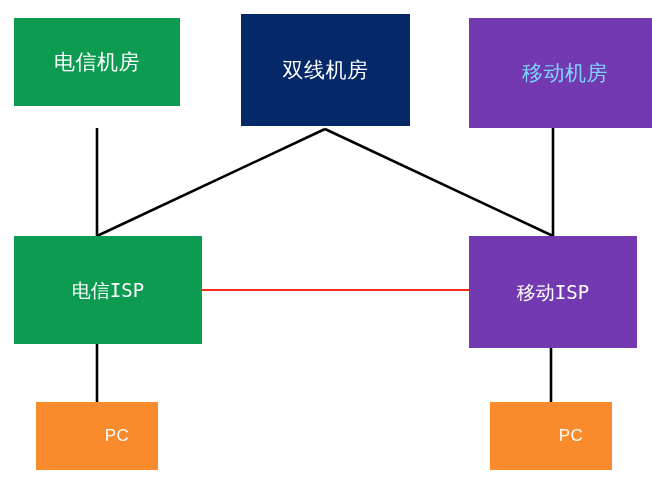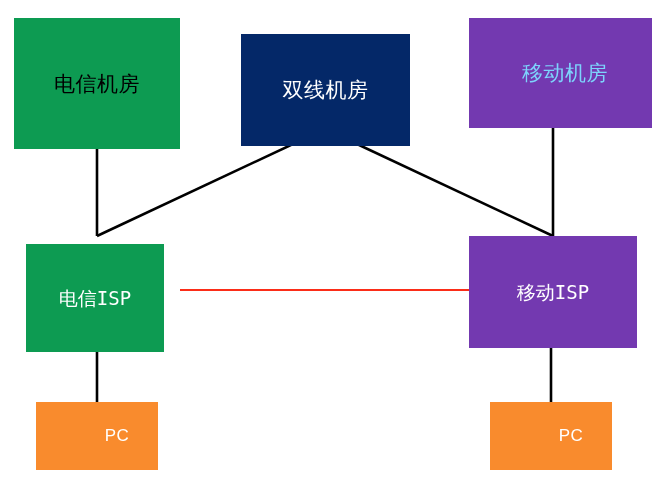--- a/index.html
+++ b/index.html
@@ -79,33 +79,33 @@
 
     <polyline fill="none" stroke="#000000" stroke-width="2.6" points="553,128 553,236"></polyline>
 
     <polyline fill="none" stroke="#fb2d18" stroke-width="2.2" points="180,290 469,290"></polyline>
 
     <polyline fill="none" stroke="#000000" stroke-width="2.6" points="97,344 97,402"></polyline>
 
     <polyline fill="none" stroke="#000000" stroke-width="2.6" points="551,344 551,402"></polyline>
   </svg>
 
-  <div class="node datacenter" id="node-telecom-idc" style="left: 14px; top: 18px; width: 166px; height: 131px; background: rgb(13, 155, 82); color: #000000; text-align: center;">
+  <div class="node datacenter" id="node-telecom-idc" style="left: 14px; top: 18px; width: 166px; height: 88px; background: rgb(13, 155, 82); color: #ffffff; text-align: center;">
     <span class="node-label">电信机房</span>
   </div>
 
-  <div class="node datacenter" id="node-dualline-idc" style="left: 241px; top: 34px; width: 169px; height: 112px; background: rgb(4, 40, 104); color: rgb(255, 255, 255);">
+  <div class="node datacenter" id="node-dualline-idc" style="left: 241px; top: 14px; width: 169px; height: 112px; background: rgb(4, 40, 104); color: rgb(255, 255, 255);">
     <span class="node-label">双线机房</span>
   </div>
 
   <div class="node datacenter" id="node-mobile-idc" style="left: 469px; top: 18px; width: 192px; height: 110px; background: rgb(115, 57, 176); color: #7dd3fc;">
     <span class="node-label">移动机房</span>
   </div>
 
-  <div class="node isp" id="node-telecom-isp" style="left: 14px; top: 244px; width: 138px; height: 108px; background: rgb(13, 155, 82); color: rgb(255, 255, 255); margin-left: 12px;">
+  <div class="node isp" id="node-telecom-isp" style="left: 14px; top: 236px; width: 188px; height: 108px; background: rgb(13, 155, 82); color: rgb(255, 255, 255);">
     <span class="node-label">电信ISP</span>
   </div>
 
   <div class="node isp" id="node-mobile-isp" style="left: 469px; top: 236px; width: 168px; height: 112px; background: rgb(115, 57, 176); color: rgb(255, 255, 255);">
     <span class="node-label">移动ISP</span>
   </div>
 
   <div class="node pc" id="node-pc-left" style="left: 36px; top: 402px; width: 122px; height: 68px; background: rgb(249, 139, 45); color: rgb(255, 255, 255);">
     <span class="node-label">PC</span>
   </div>

